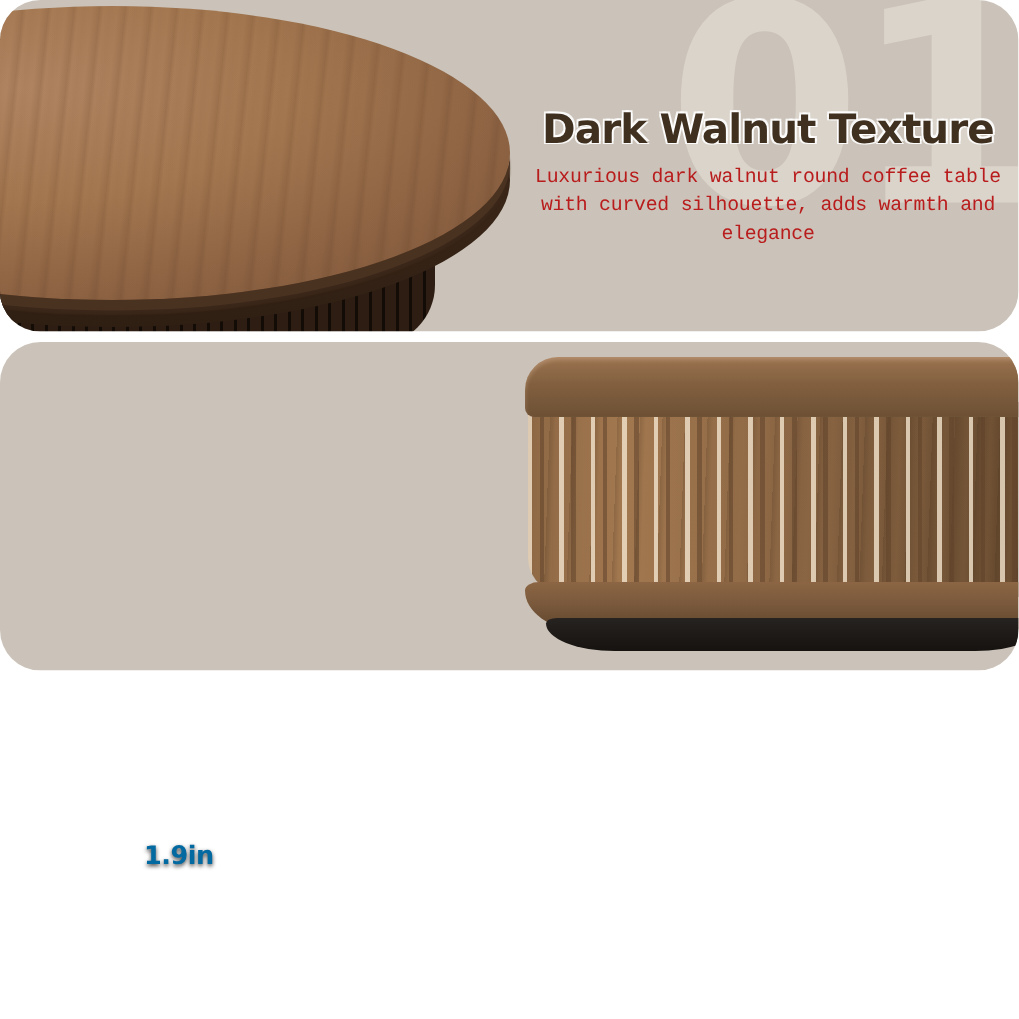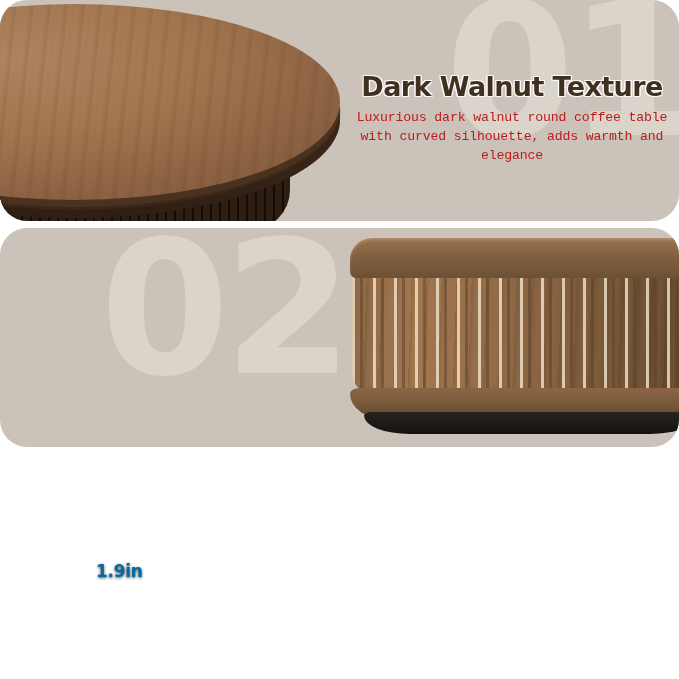--- a/index.html
+++ b/index.html
@@ -322,21 +322,20 @@
 
   <section class="panel" id="panel-2">
 
     <div id="fluted-unit">
       <div id="fluted-rim-top"></div>
       <div id="fluted-slats"></div>
       <div id="fluted-rim-bottom"></div>
       <div id="fluted-plinth"></div>
     </div>
 
-    <div class="watermark" id="watermark-02">02</div>
 
   </section>
 
   <div class="panel-gap" id="panel-gap-2"></div>
 
 
   <div id="thickness-label">1.9in</div>
 
 </div>
 

